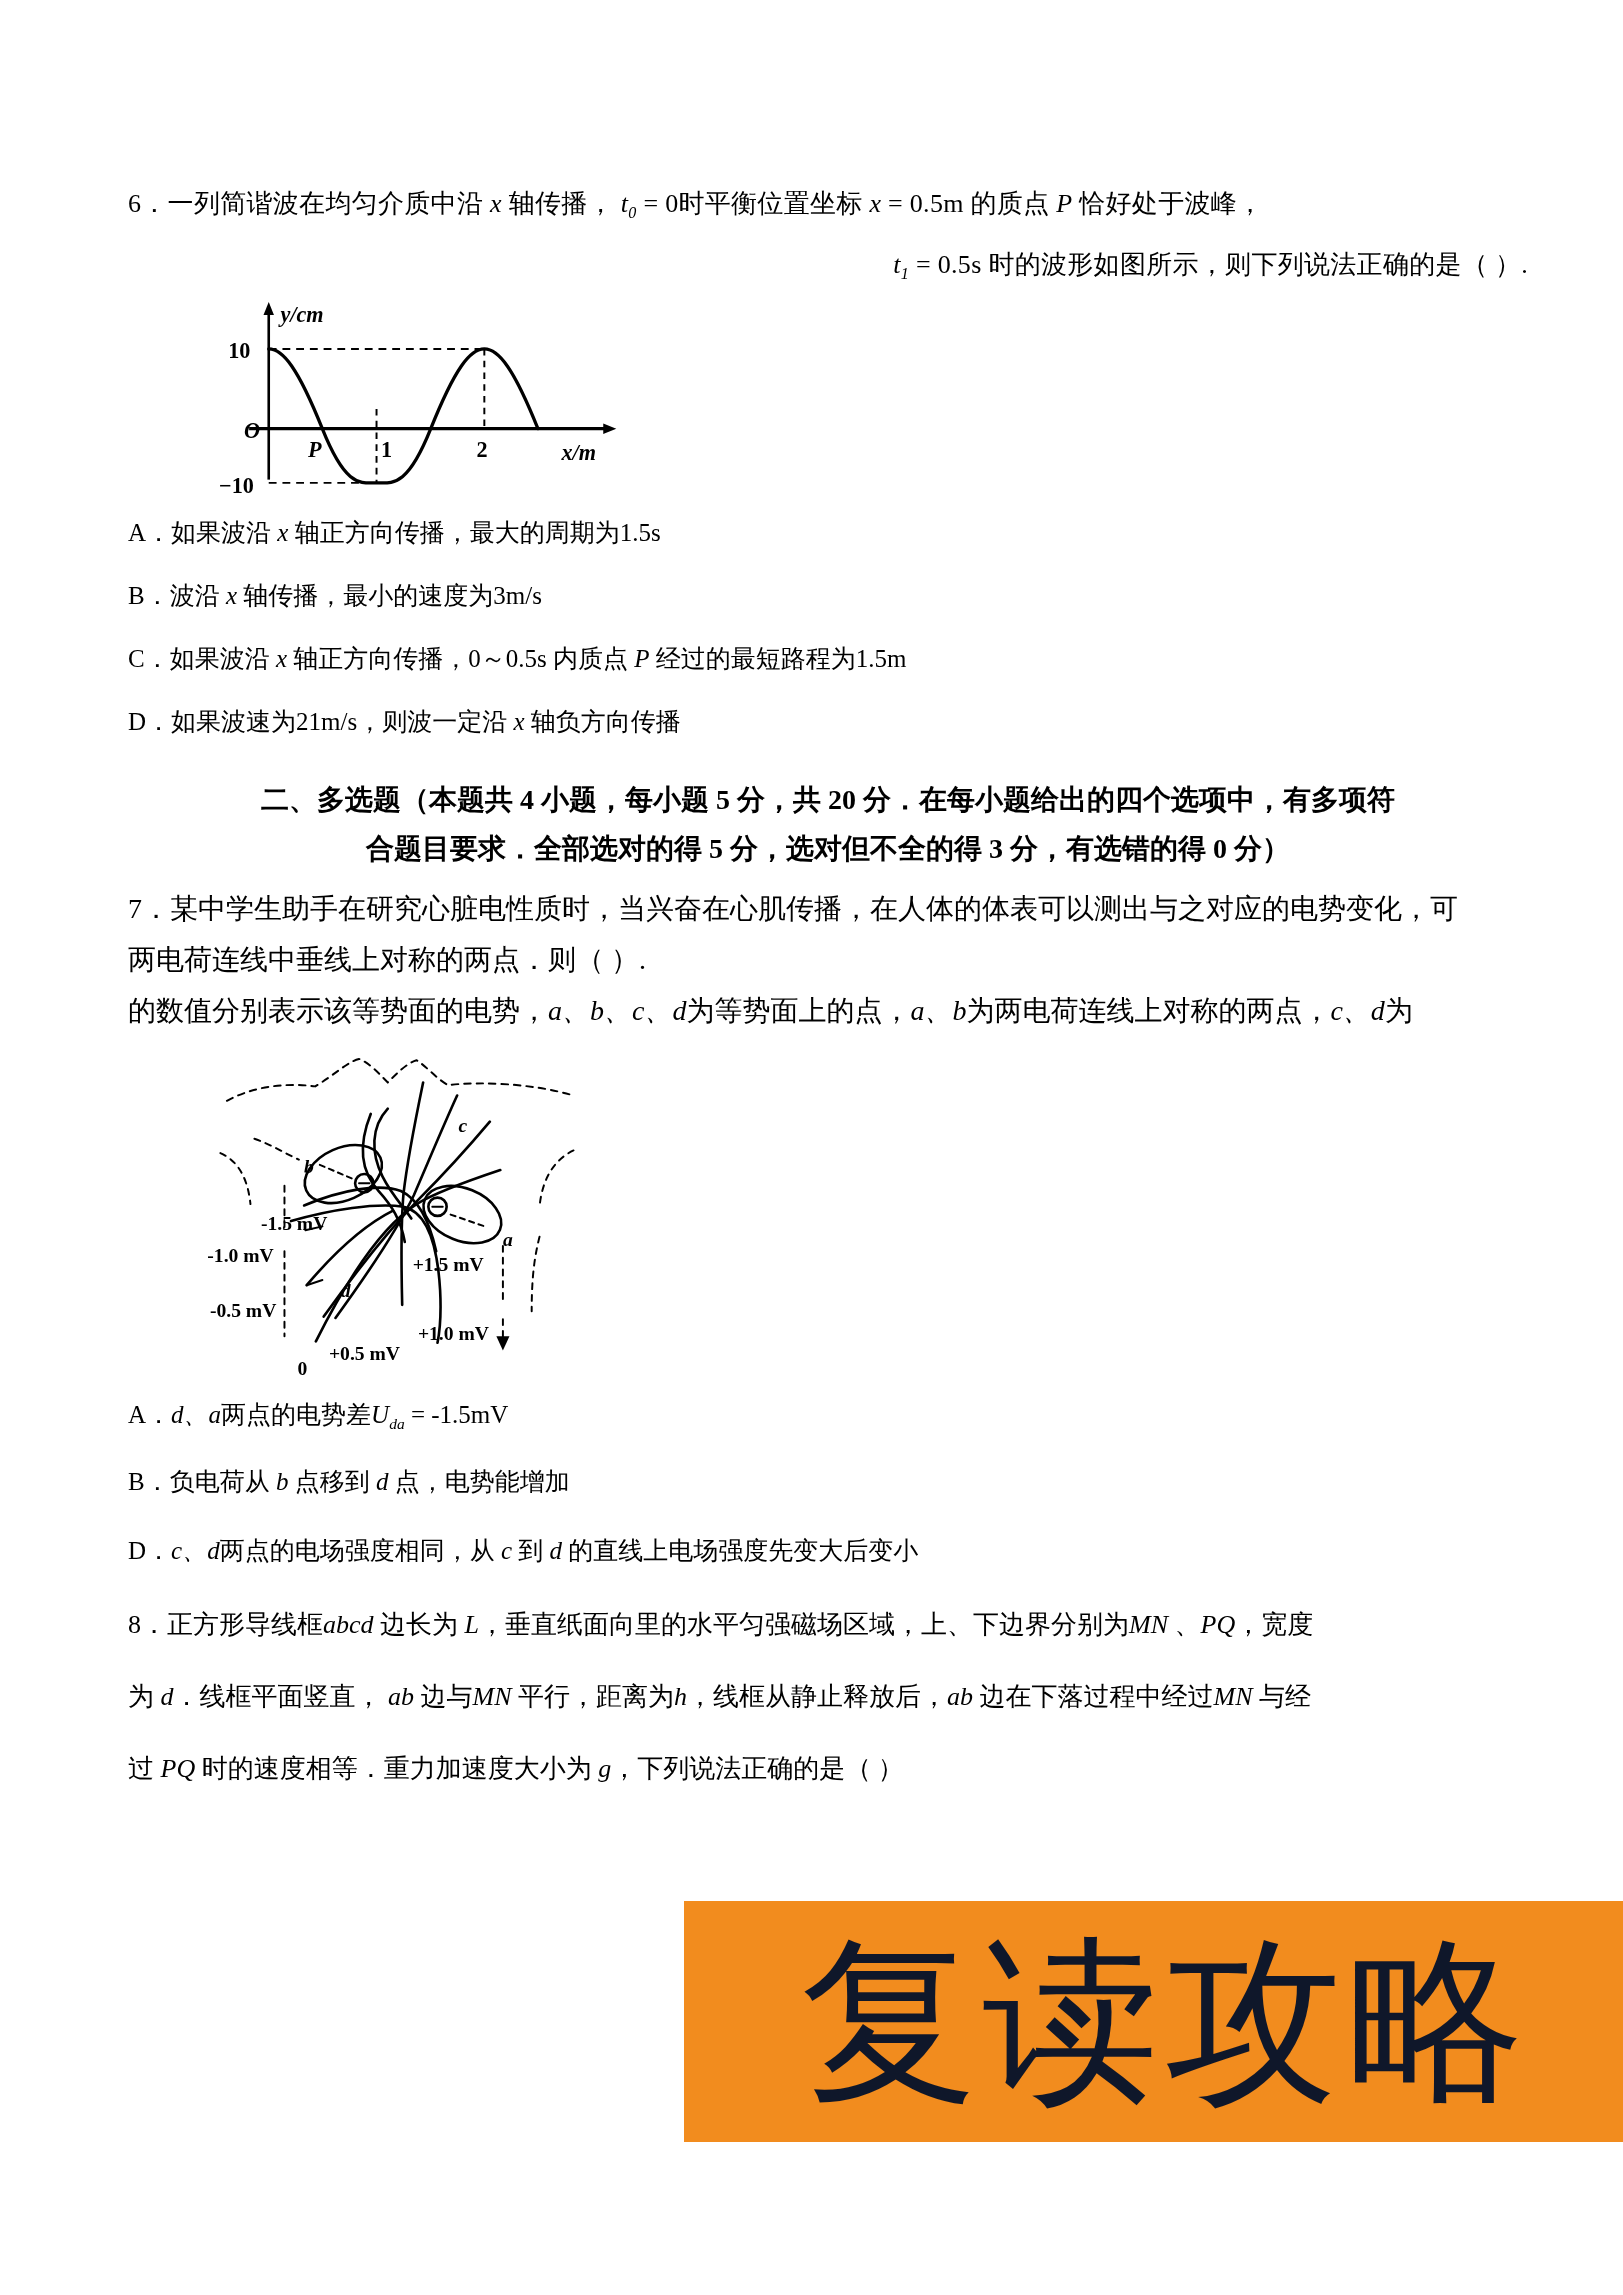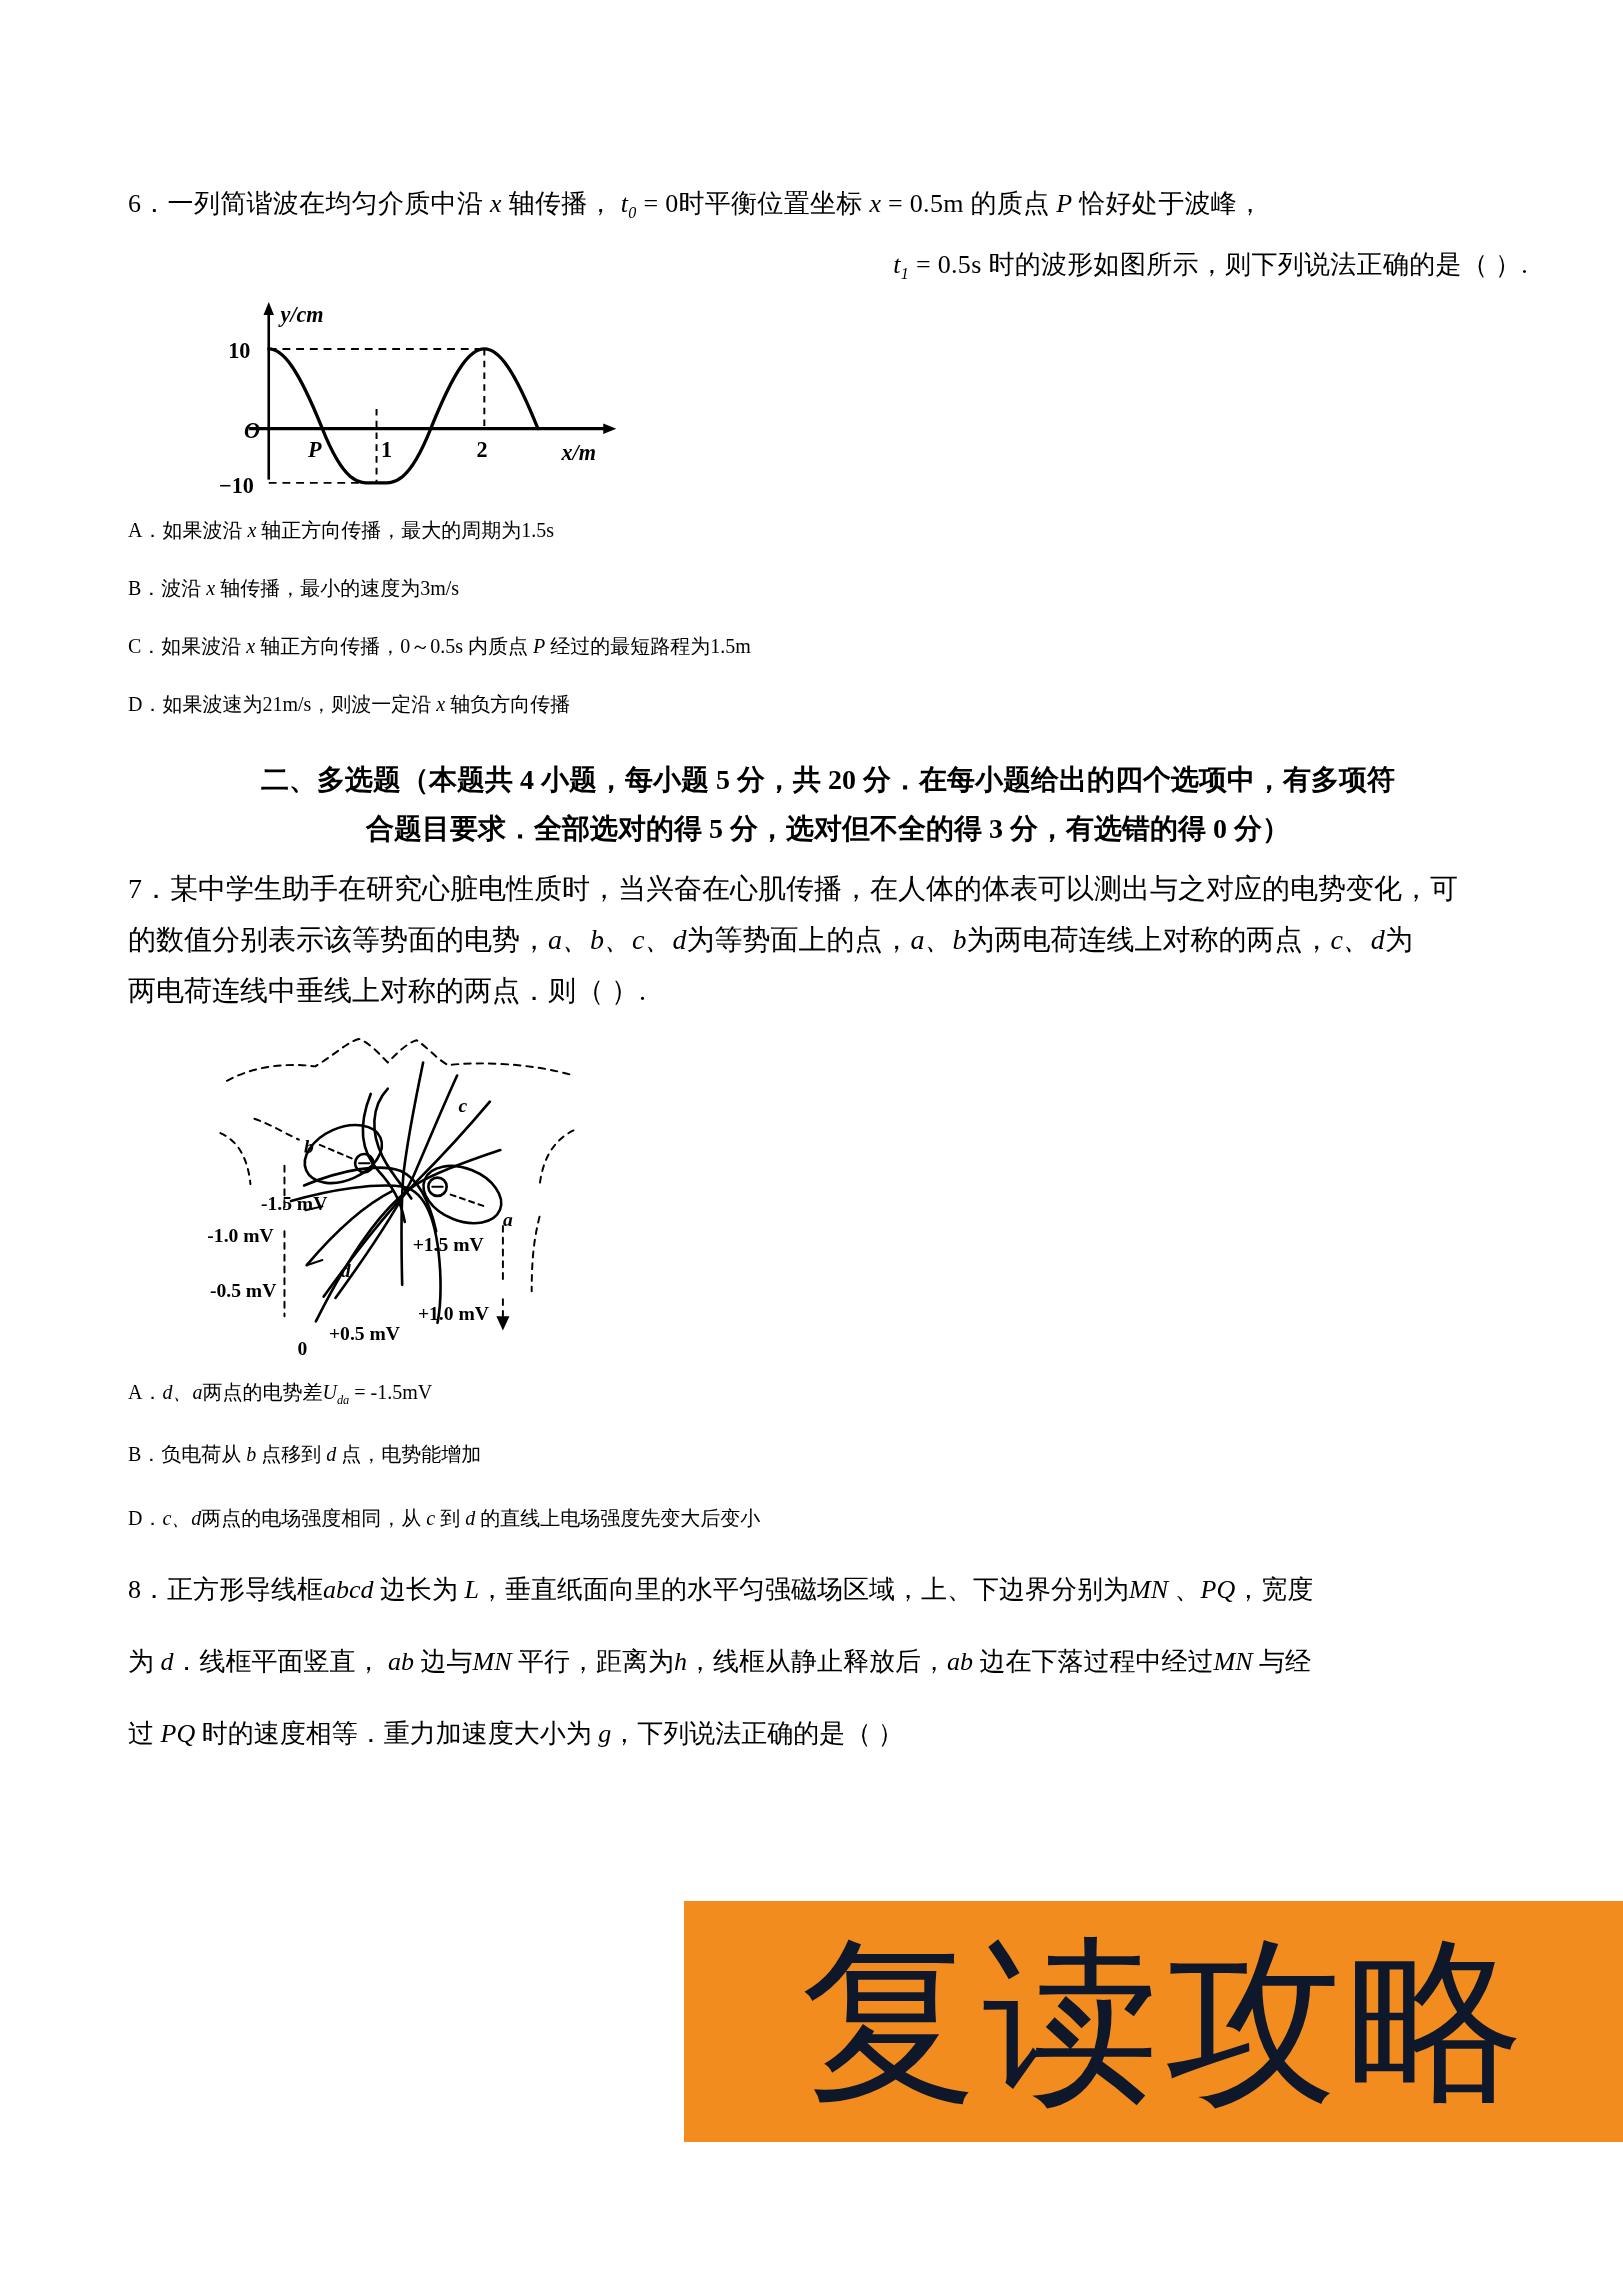--- a/index.html
+++ b/index.html
@@ -49,21 +49,21 @@
   
   .fig-wave {
     margin: 14.4px 0 0 75px;
     width: 432px;
     height: 196px;
     position: relative;
   }
 
   
   .opt {
-    font-size: 20px;
+    font-size: 25px;
     line-height: 1.0;
     margin: 0;
     white-space: nowrap;
   }
   .opt-gap { height: 38px; }
 
   
   .section-head {
     font-size: 28px;
     font-weight: bold;
@@ -195,24 +195,24 @@
 
     <div>
       <div class="section-head">二、多选题（本题共 4 小题，每小题 5 分，共 20 分．在每小题给出的四个选项中，有多项符</div>
       <div class="section-head">合题目要求．全部选对的得 5 分，选对但不全的得 3 分，有选错的得 0 分）</div>
     </div>
 
     <div style="height:9.2px"></div>
 
     <div>
       <div class="q7-para">7．某中学生助手在研究心脏电性质时，当兴奋在心肌传播，在人体的体表可以测出与之对应的电势变化，可</div>
+      <div class="q7-para">两电荷连线中垂线上对称的两点．则（      ）.</div>
       <div class="q7-para">
         <span>的数值分别表示该等势面的电势，</span><i>a、b、c、d</i><span>为等势面上的点，</span><i>a、b</i><span>为两电荷连线上对称的两点，</span><i>c、d</i><span>为</span>
       </div>
-      <div class="q7-para">两电荷连线中垂线上对称的两点．则（      ）.</div>
 
       <div class="fig-heart">
         <svg width="393" height="327" viewBox="0 0 600 500">
           <g stroke="#000" fill="none" stroke-linecap="round">
 
             <path d="M30,70 C 70,48 120,42 165,48 C 195,30 215,10 232,6
                      C 248,12 262,28 276,42 C 292,26 306,12 320,8
                      C 336,18 350,36 368,46 C 420,40 500,44 560,62" stroke-width="3" stroke-dasharray="10 9"></path>
 
             <path d="M20,150 C 48,162 62,190 66,228" stroke-width="3" stroke-dasharray="9 9"></path>

